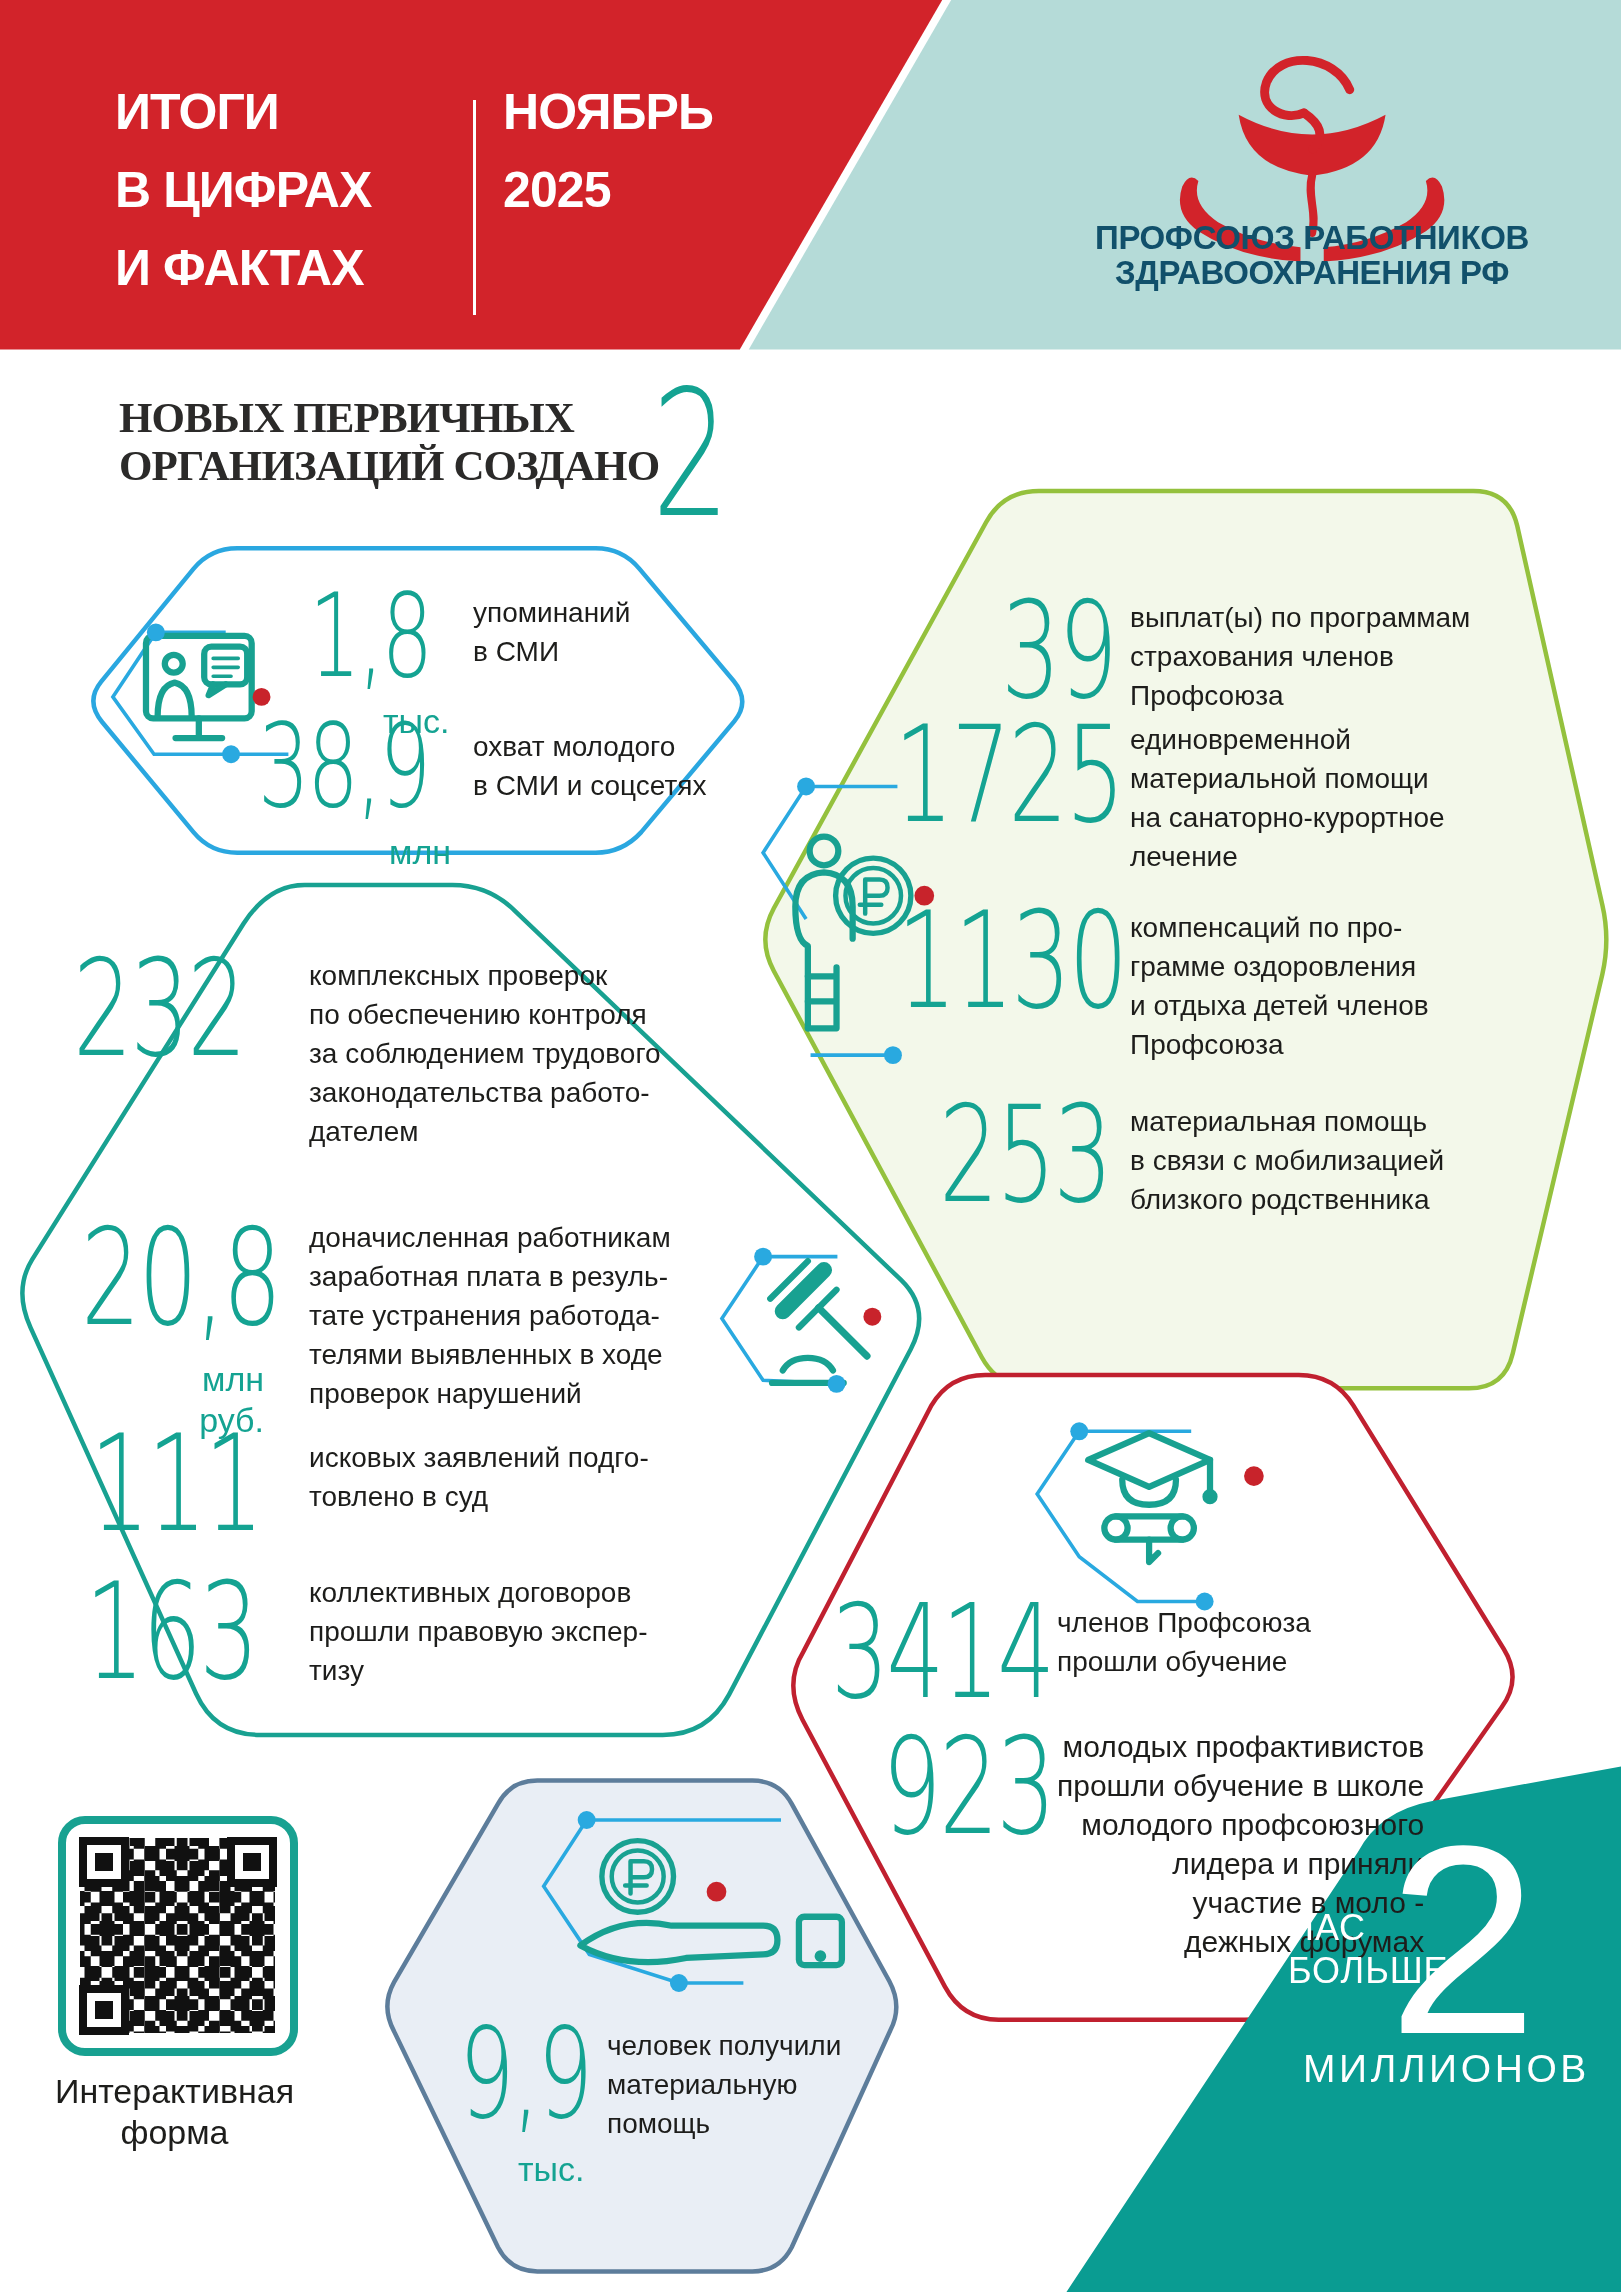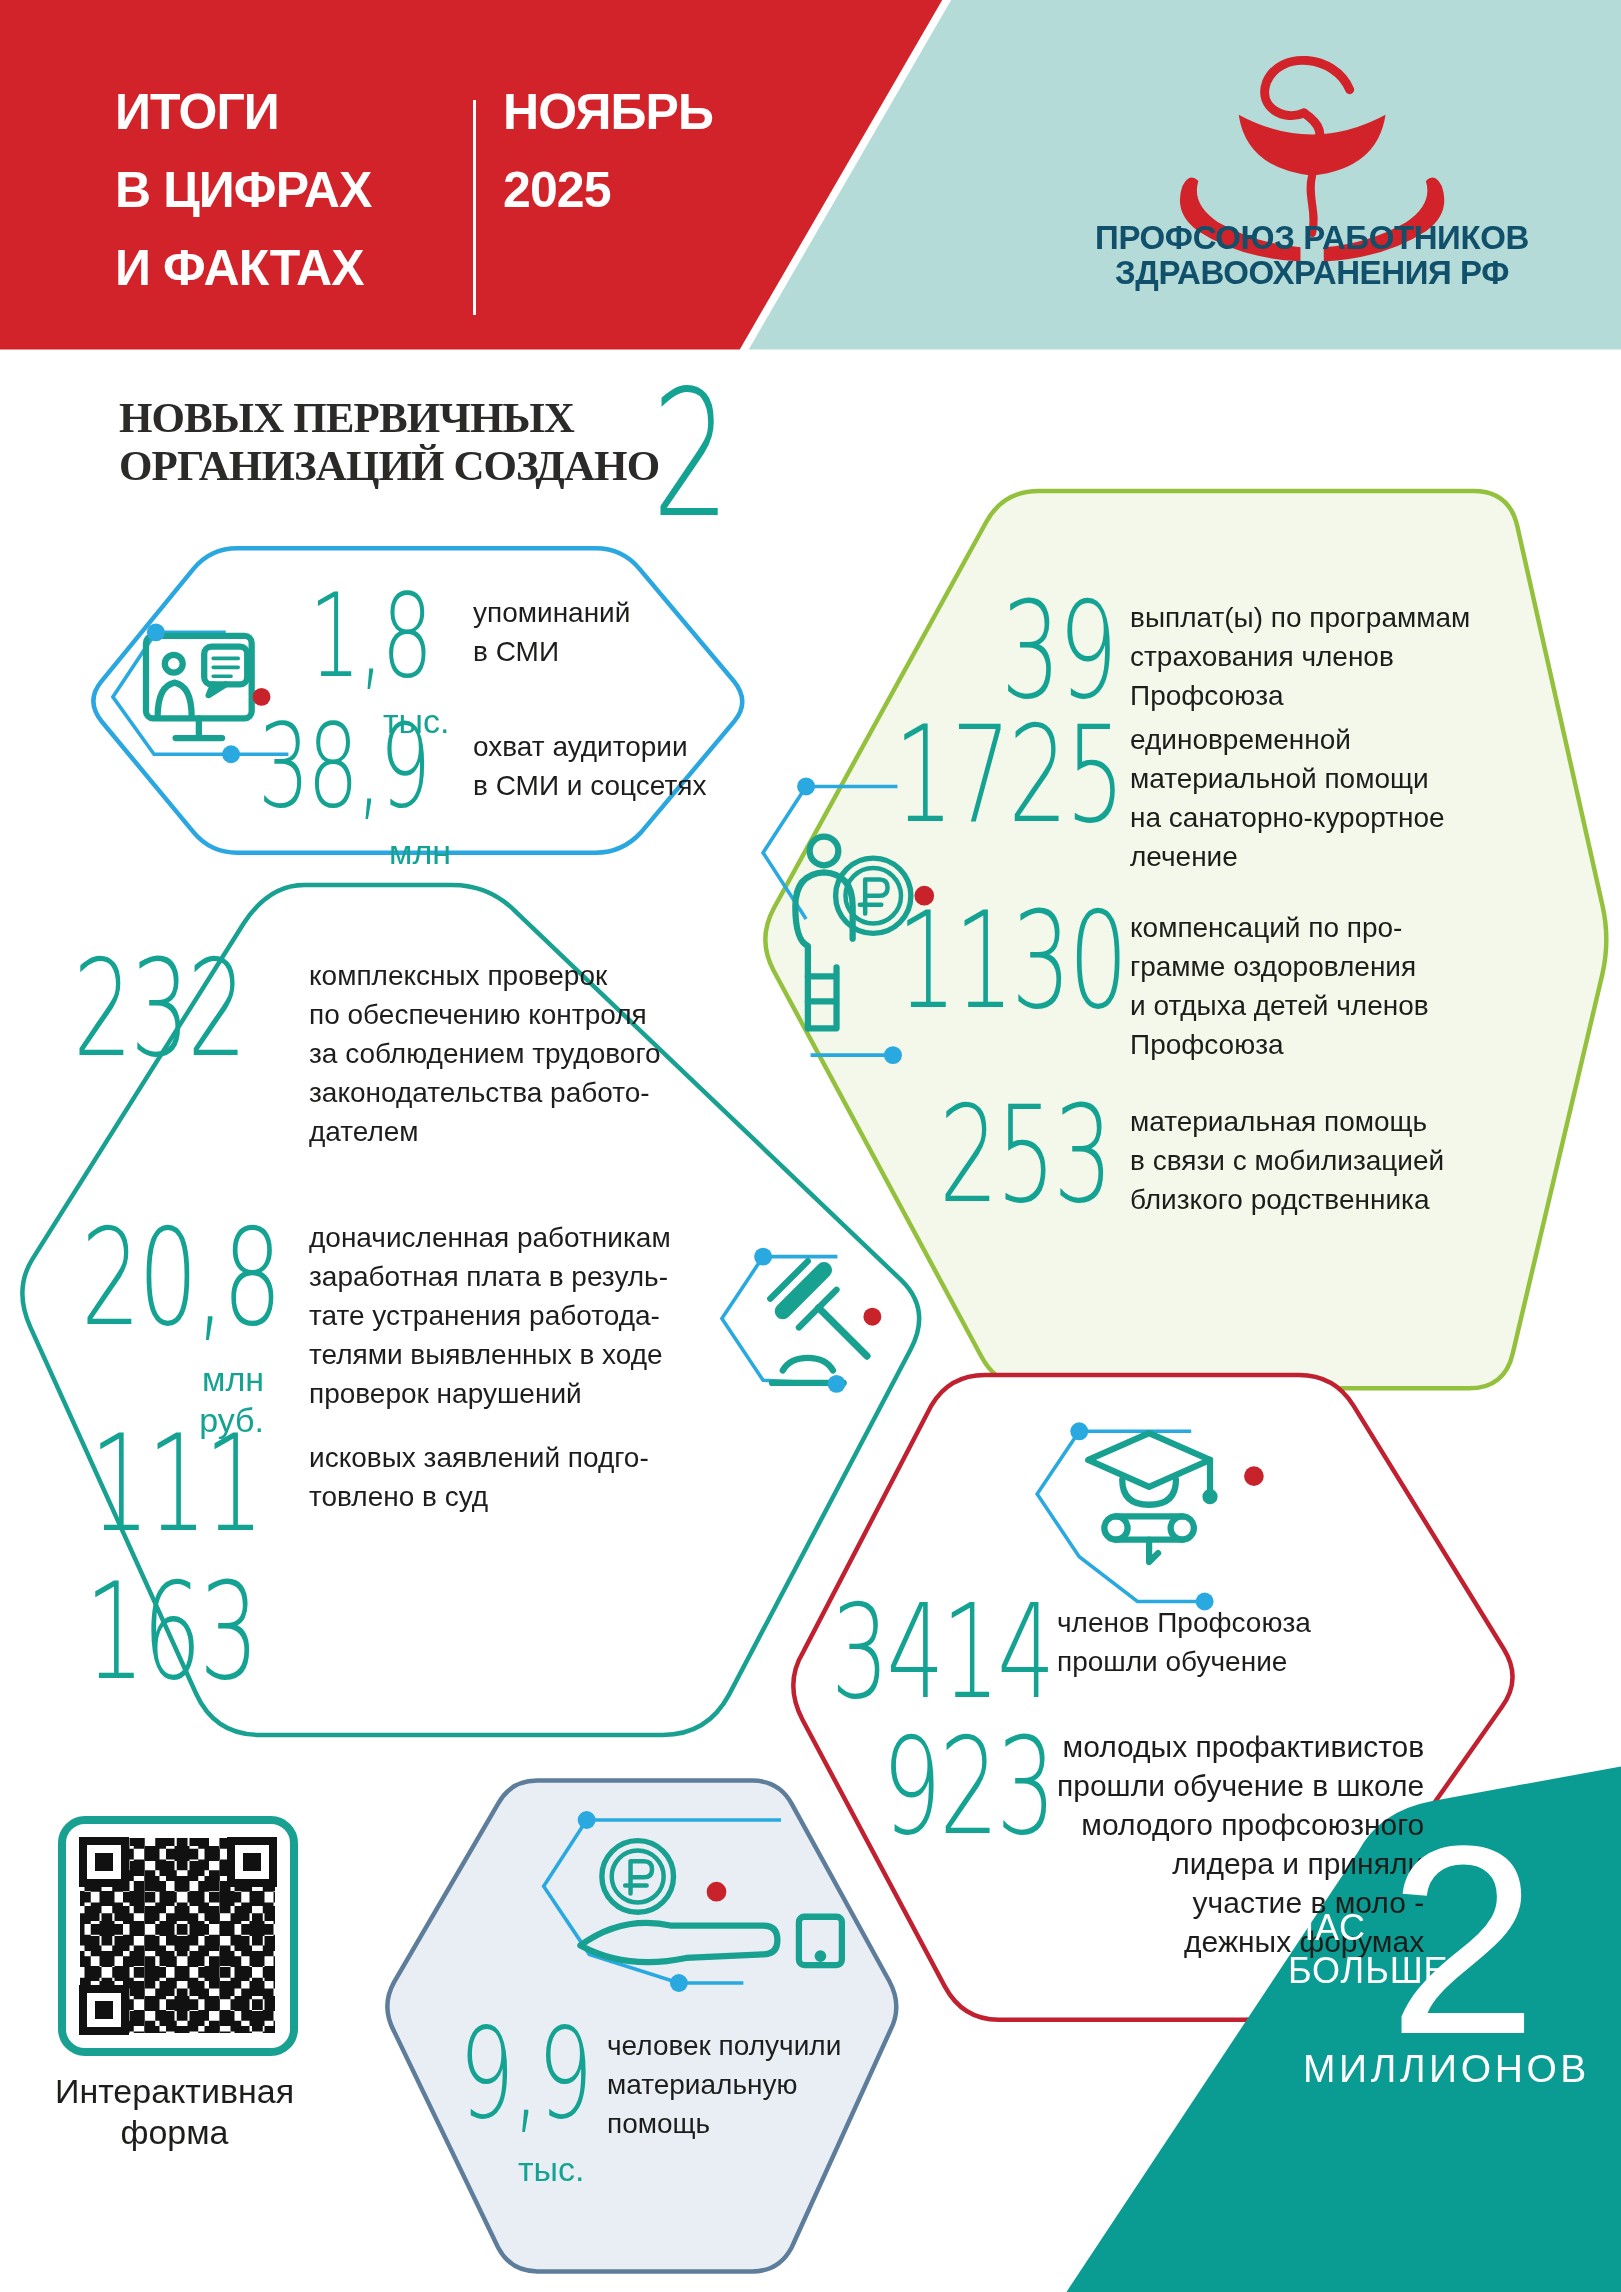--- a/index.html
+++ b/index.html
@@ -199,41 +199,44 @@
   <div class="txt head2" id="t-intro">НОВЫХ ПЕРВИЧНЫХ
 ОРГАНИЗАЦИЙ СОЗДАНО</div>
   <div class="num" id="n-intro">2</div>
 
   <div class="num" id="n-media-0">1,8</div>
   <div class="txt unit" id="u-media-0">тыс.</div>
   <div class="txt lbl" id="l-media-0">упоминаний
 в СМИ</div>
   <div class="num" id="n-media-1">38,9</div>
   <div class="txt unit" id="u-media-1">млн</div>
-  <div class="txt lbl" id="l-media-1">охват аудитории
+  <div class="txt lbl" id="l-media-1">охват молодого
 в СМИ и соцсетях</div>
 
   <div class="num" id="n-legal-0">232</div>
   <div class="txt lbl" id="l-legal-0">комплексных проверок
 по обеспечению контроля
 за соблюдением трудового
 законодательства работо-
 дателем</div>
   <div class="num" id="n-legal-1">20,8</div>
   <div class="txt unit" id="u-legal-1">млн
 руб.</div>
   <div class="txt lbl" id="l-legal-1">доначисленная работникам
 заработная плата в резуль-
 тате устранения работода-
 телями выявленных в ходе
 проверок нарушений</div>
   <div class="num" id="n-legal-2">111</div>
   <div class="txt lbl" id="l-legal-2">исковых заявлений подго-
 товлено в суд</div>
   <div class="num" id="n-legal-3">163</div>
+  <div class="txt lbl" id="l-legal-3">коллективных договоров
+прошли правовую экспер-
+тизу</div>
 
   <div class="num" id="n-social-0">39</div>
   <div class="txt lbl" id="l-social-0">выплат(ы) по программам
 страхования членов
 Профсоюза</div>
   <div class="num" id="n-social-1">1725</div>
   <div class="txt lbl" id="l-social-1">единовременной
 материальной помощи
 на санаторно-курортное
 лечение</div>

